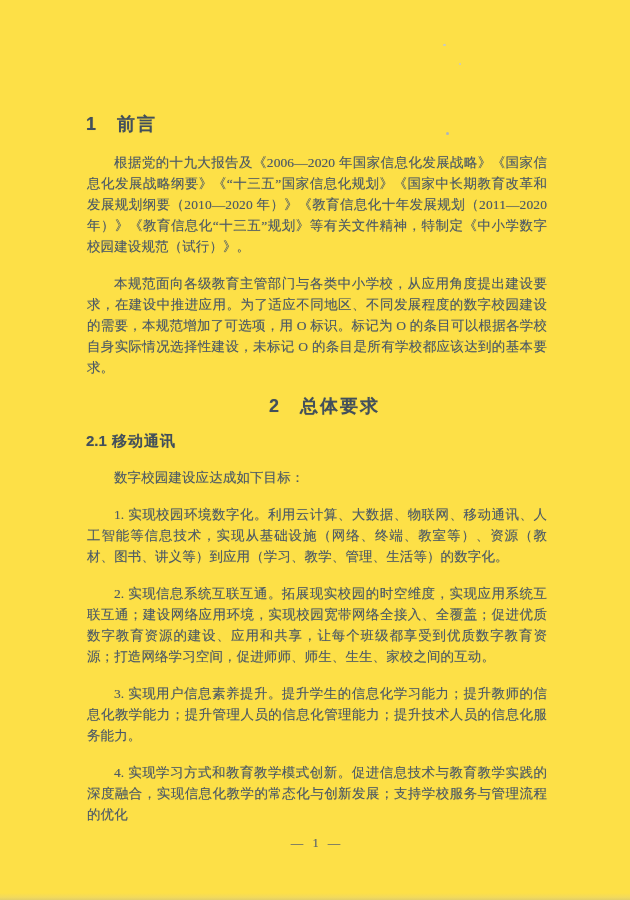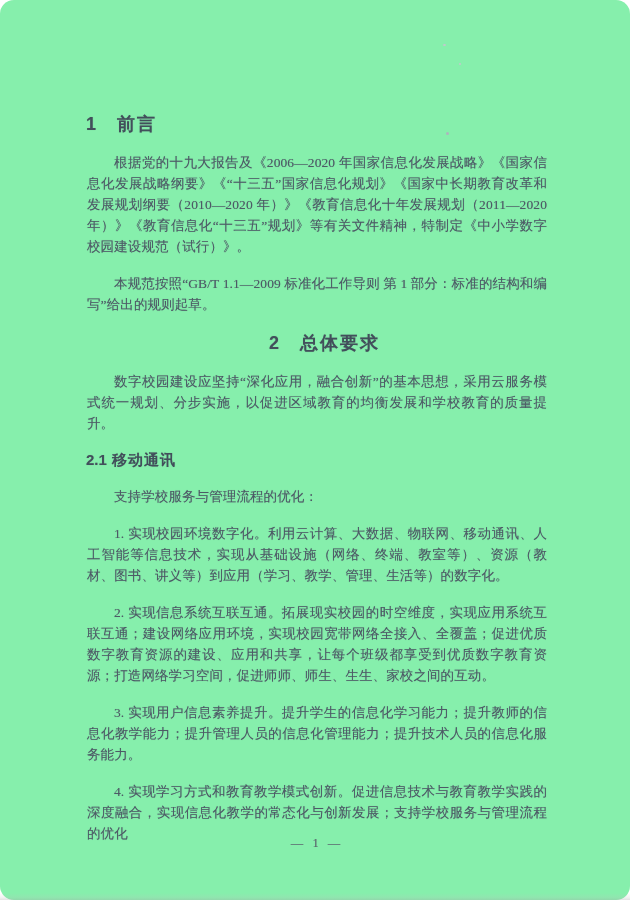--- a/index.html
+++ b/index.html
@@ -5,22 +5,21 @@
   html, body { margin: 0; padding: 0; }
   body {
     width: 630px; height: 900px;
     background: #ffffff;
     overflow: hidden;
     font-family: "Liberation Serif", "DejaVu Serif", serif;
   }
   .page {
     position: relative;
     width: 630px; height: 900px;
-    background: #86efac;
-    border-radius: 14px;
+    background: #fde047;
   }
   .content {
     position: absolute;
     left: 71px; top: 112px;
     width: 492px;
     color: #4d5a66;
   }
   .sec-heading {
     font-family: "Liberation Sans", "DejaVu Sans", sans-serif;
     font-size: 18px;
@@ -90,35 +89,34 @@
   <span class="speck s3"></span>
 
   <div class="content">
 
     <h1 class="sec-heading">
       <span class="h-num">1</span>
       <span class="h-title">前言</span>
     </h1>
 
     <p class="body-p">根据党的十九大报告及《2006—2020 年国家信息化发展战略》《国家信息化发展战略纲要》《“十三五”国家信息化规划》《国家中长期教育改革和发展规划纲要（2010—2020 年）》《教育信息化十年发展规划（2011—2020 年）》《教育信息化“十三五”规划》等有关文件精神，特制定《中小学数字校园建设规范（试行）》。</p>
-    <p class="body-p">本规范按照“GB/T 1.1—2009 标准化工作导则 第 1 部分：标准的结构和编写”给出的规则起草。</p>
+    <p class="body-p">本规范面向各级教育主管部门与各类中小学校，从应用角度提出建设要求，在建设中推进应用。为了适应不同地区、不同发展程度的数字校园建设的需要，本规范增加了可选项，用 O 标识。标记为 O 的条目可以根据各学校自身实际情况选择性建设，未标记 O 的条目是所有学校都应该达到的基本要求。</p>
 
     <h1 class="sec-heading h2">
       <span class="h-num">2</span>
       <span class="h-title">总体要求</span>
     </h1>
 
-    <p class="body-p">数字校园建设应坚持“深化应用，融合创新”的基本思想，采用云服务模式统一规划、分步实施，以促进区域教育的均衡发展和学校教育的质量提升。</p>
 
     <h2 class="sub-heading">
       <span class="h-num">2.1</span>
       <span class="h-title">移动通讯</span>
     </h2>
 
-    <p class="body-p">支持学校服务与管理流程的优化：</p>
+    <p class="body-p">数字校园建设应达成如下目标：</p>
     <p class="body-p">1. 实现校园环境数字化。利用云计算、大数据、物联网、移动通讯、人工智能等信息技术，实现从基础设施（网络、终端、教室等）、资源（教材、图书、讲义等）到应用（学习、教学、管理、生活等）的数字化。</p>
     <p class="body-p">2. 实现信息系统互联互通。拓展现实校园的时空维度，实现应用系统互联互通；建设网络应用环境，实现校园宽带网络全接入、全覆盖；促进优质数字教育资源的建设、应用和共享，让每个班级都享受到优质数字教育资源；打造网络学习空间，促进师师、师生、生生、家校之间的互动。</p>
     <p class="body-p">3. 实现用户信息素养提升。提升学生的信息化学习能力；提升教师的信息化教学能力；提升管理人员的信息化管理能力；提升技术人员的信息化服务能力。</p>
     <p class="body-p">4. 实现学习方式和教育教学模式创新。促进信息技术与教育教学实践的深度融合，实现信息化教学的常态化与创新发展；支持学校服务与管理流程的优化</p>
 
   </div>
 
   <div class="footer">— 1 —</div>
 
   <div class="scan-edge"></div>

